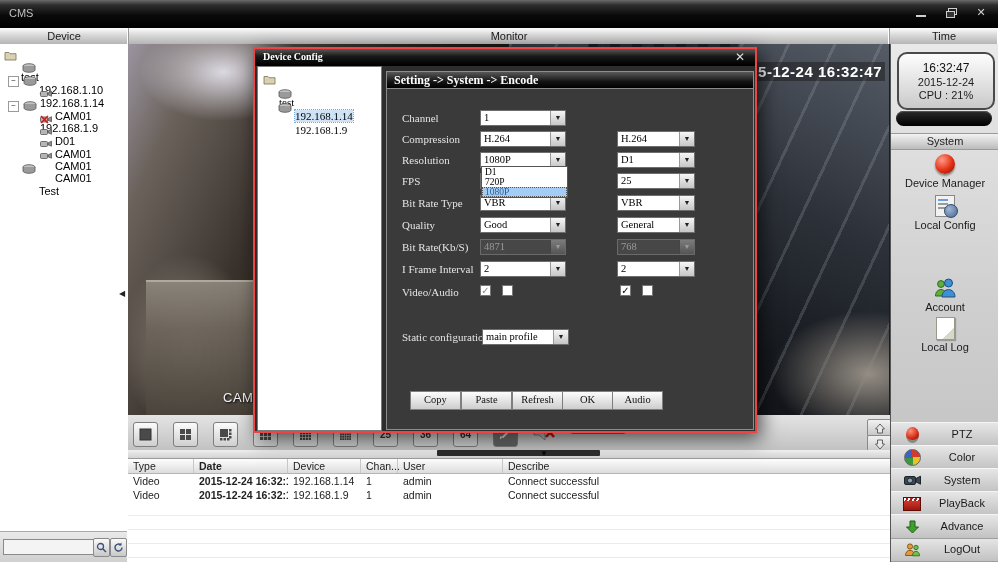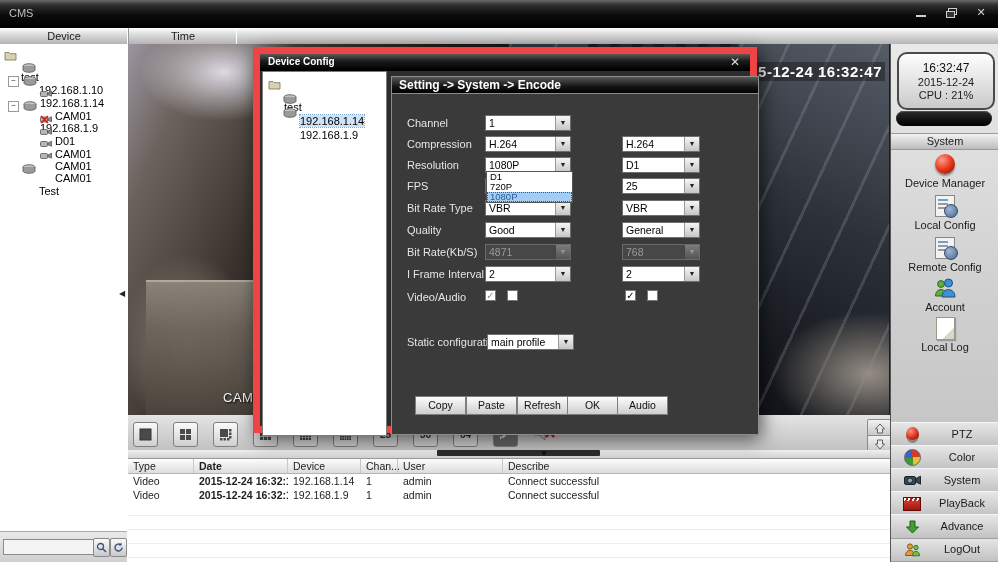--- a/index.html
+++ b/index.html
@@ -116,21 +116,21 @@
   .rbicon{position:absolute;left:12px;top:3px;width:18px;height:17px;display:flex;align-items:center;justify-content:center;}
   .ptzball{width:13px;height:13px;border-radius:50%;background:radial-gradient(circle at 35% 30%,#ff8f7d,#d42a10 60%,#6e0e02);
     border-bottom:3px solid #888;}
   .colorwheel{width:15px;height:15px;border-radius:50%;border:1px solid #666;
     background:conic-gradient(#d43a2a 0 25%,#e8c22a 25% 50%,#3a9a3a 50% 75%,#3a62c8 75% 100%);}
   .clapper{width:16px;height:12px;background:linear-gradient(180deg,#e04038,#9c1810);border:1px solid #5e0c06;position:relative;}
   .clapper::before{content:"";position:absolute;left:0;top:0;width:16px;height:3px;
     background:repeating-linear-gradient(115deg,#fff 0 2px,#b02018 2px 4px);}
   
   .dialog{left:253px;top:47px;width:504px;height:386px;background:#2d2d2d;
-    border:7px solid #ef4444;box-shadow:4px 6px 18px rgba(0,0,0,.65);box-sizing:border-box;z-index:50;}
+    border:2px solid #ef4444;box-shadow:4px 6px 18px rgba(0,0,0,.65);box-sizing:border-box;z-index:50;font-family:Liberation Serif, serif;}
   .dtitle{position:absolute;left:0;top:0;width:100%;height:16px;
     background:linear-gradient(180deg,#5a5a5a,#1a1a1a 45%,#000);border-bottom:1px solid #000;}
   .dtitle .txt{position:absolute;left:8px;top:2px;color:#fff;font-size:10px;font-weight:bold;}
   .dclose{position:absolute;right:10px;top:1px;color:#ddd;font-size:12px;cursor:pointer;}
   .dtree{position:absolute;left:2px;top:17px;width:125px;height:365px;background:#fff;
     border:1px solid #7a7a7a;box-sizing:border-box;}
   .dtrow{position:absolute;height:13px;display:flex;align-items:center;white-space:nowrap;font-size:11px;}
   .dtrow.sel .tlabel{background:#cfe3f7;outline:1px dotted #7aa7d6;}
   .dpanel{position:absolute;left:131px;top:22px;width:368px;height:359px;background:#3a3a3a;
     border:1px solid #8c8c8c;box-sizing:border-box;}
@@ -175,20 +175,23 @@
           </svg>
       </span>
       <span class="wb">✕</span>
     </div>
   </div>
 
   <div class="abs menubar">
     <div class="mcell c1">
         <span>Device</span>
       </div>
+    <div class="mcell c2">
+        <span>Monitor</span>
+      </div>
     <div class="mcell c3">
         <span>Time</span>
       </div>
   </div>
 
   <div class="abs leftpanel">
     <div class="trow" style="left:4px;top:5px;">
       <span class="ticon" style="position:static;">
         <svg width="13" height="11" viewBox="0 0 13 11">
             <path d="M1 2.5h4l1 1.2h6V10H1z" fill="#d9d2b2" stroke="#7a7252" stroke-width="0.8"></path>
@@ -477,26 +480,20 @@
           <span class="pagegear"></span>
         </span>
       <span class="lbl">Local Config</span>
     </div>
     <div class="tool" style="top:108px;">
       <span class="ticon24">
           <span class="sphere"></span>
         </span>
       <span class="lbl">Device Manager</span>
     </div>
-    <div class="tool" style="top:192px;">
-      <span class="ticon24">
-          <span class="pagegear"></span>
-        </span>
-      <span class="lbl">Remote Config</span>
-    </div>
     <div class="tool" style="top:232px;">
       <span class="ticon24">
         <svg width="24" height="22" viewBox="0 0 24 22">
             <circle cx="8" cy="7" r="3.4" fill="#5fae3f" stroke="#2f6a1a"></circle>
             <path d="M2.5 19c0-4 2.4-6.4 5.5-6.4S13.5 15 13.5 19z" fill="#5fae3f" stroke="#2f6a1a"></path>
             <circle cx="15.5" cy="6" r="4" fill="#3f8fd4" stroke="#1d507e"></circle>
             <path d="M9 20c0-4.6 2.9-7.4 6.5-7.4S22 15.4 22 20z" fill="#3f8fd4" stroke="#1d507e"></path>
           </svg>
       </span>
       <span class="lbl">Account</span>

